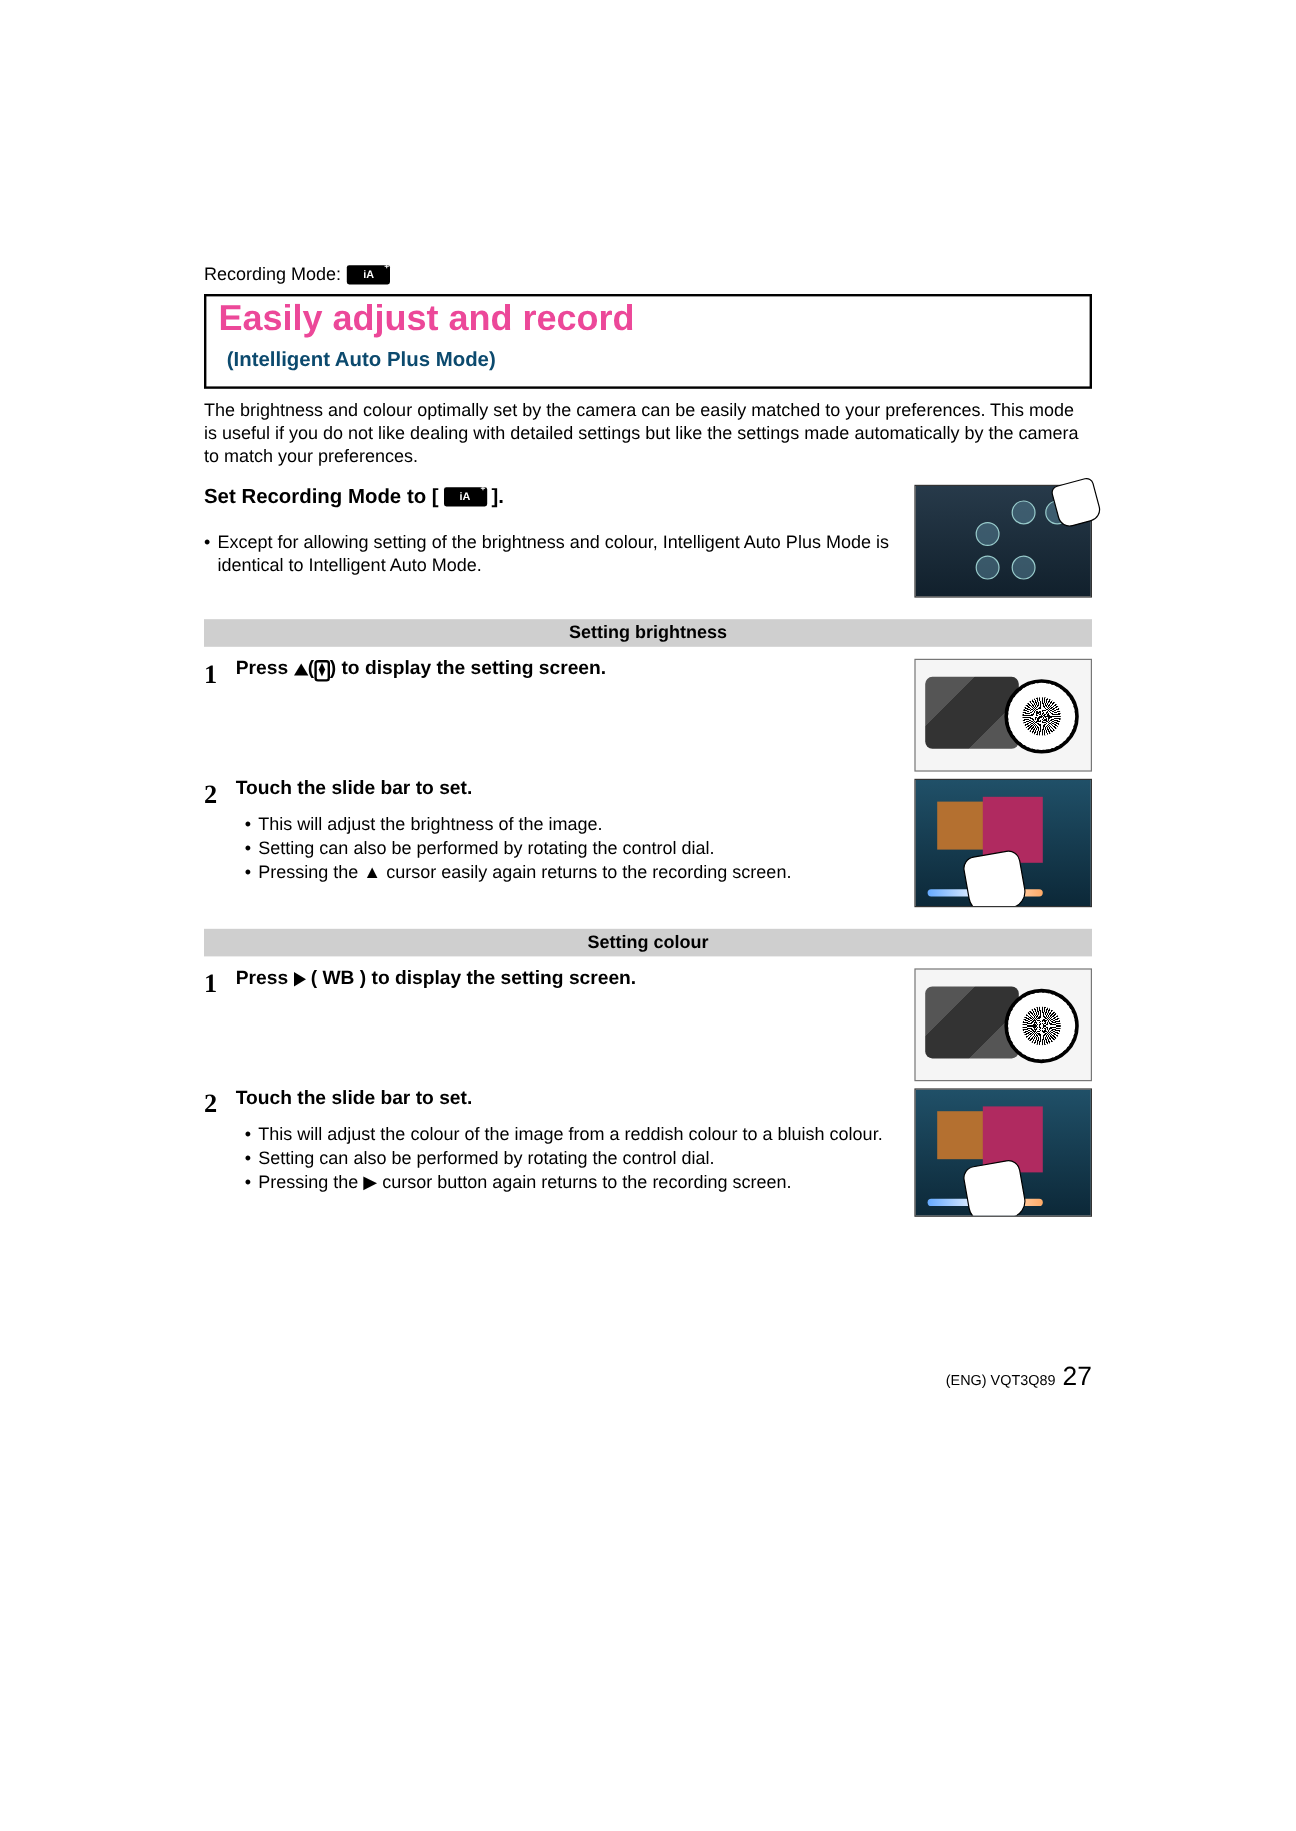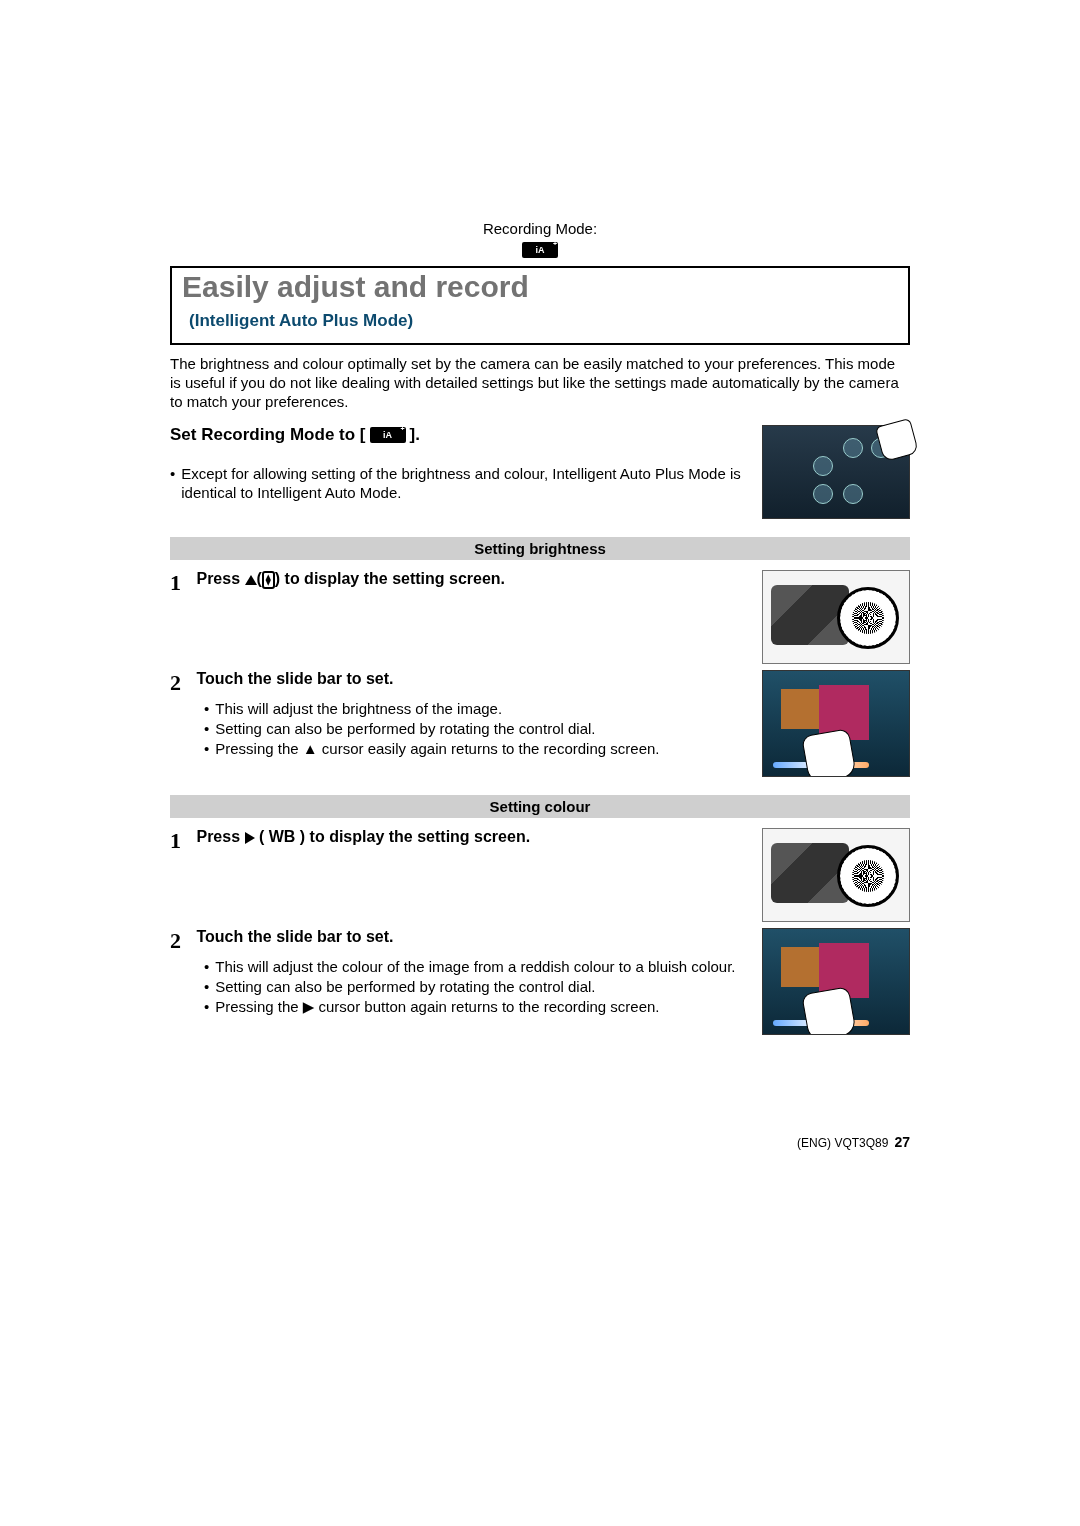--- a/index.html
+++ b/index.html
@@ -17,21 +17,20 @@
     left: 170px;
     top: 220px;
     width: 740px;
   }
   .rec-mode-line {
     font-size: 15px;
     margin-bottom: 8px;
     display: flex;
     align-items: center;
     gap: 5px;
-    flex-direction: column;
   }
   .small-mode-icon {
     display: inline-flex;
     width: 36px;
     height: 16px;
     background: #000;
     color: #fff;
     font-size: 9px;
     font-weight: bold;
     align-items: center;
@@ -46,21 +45,21 @@
     font-size: 7px;
   }
   .title-box {
     border: 2px solid #000;
     padding: 2px 10px 6px 10px;
     margin-bottom: 10px;
   }
   .title {
     font-size: 30px;
     font-weight: bold;
-    color: #737373;
+    color: #ec4899;
     line-height: 1.15;
     margin: 0;
   }
   .subtitle {
     font-size: 17px;
     font-weight: bold;
     color: #0c4a6e;
     margin: 7px;
     line-height: 1.1;
   }
@@ -250,22 +249,22 @@
   .footer {
     position: absolute;
     right: 170px;
     top: 1134px;
     font-size: 12px;
     display: flex;
     align-items: baseline;
     gap: 6px;
   }
   .footer .pg {
-    font-size: 14px;
-    font-weight: bold;
+    font-size: 22px;
+    font-weight: normal;
   }
 </style>
 </head>
 <body>
 
 <div class="page">
 
   <div class="rec-mode-line">
     <span>Recording Mode:</span>
     <span class="small-mode-icon">

